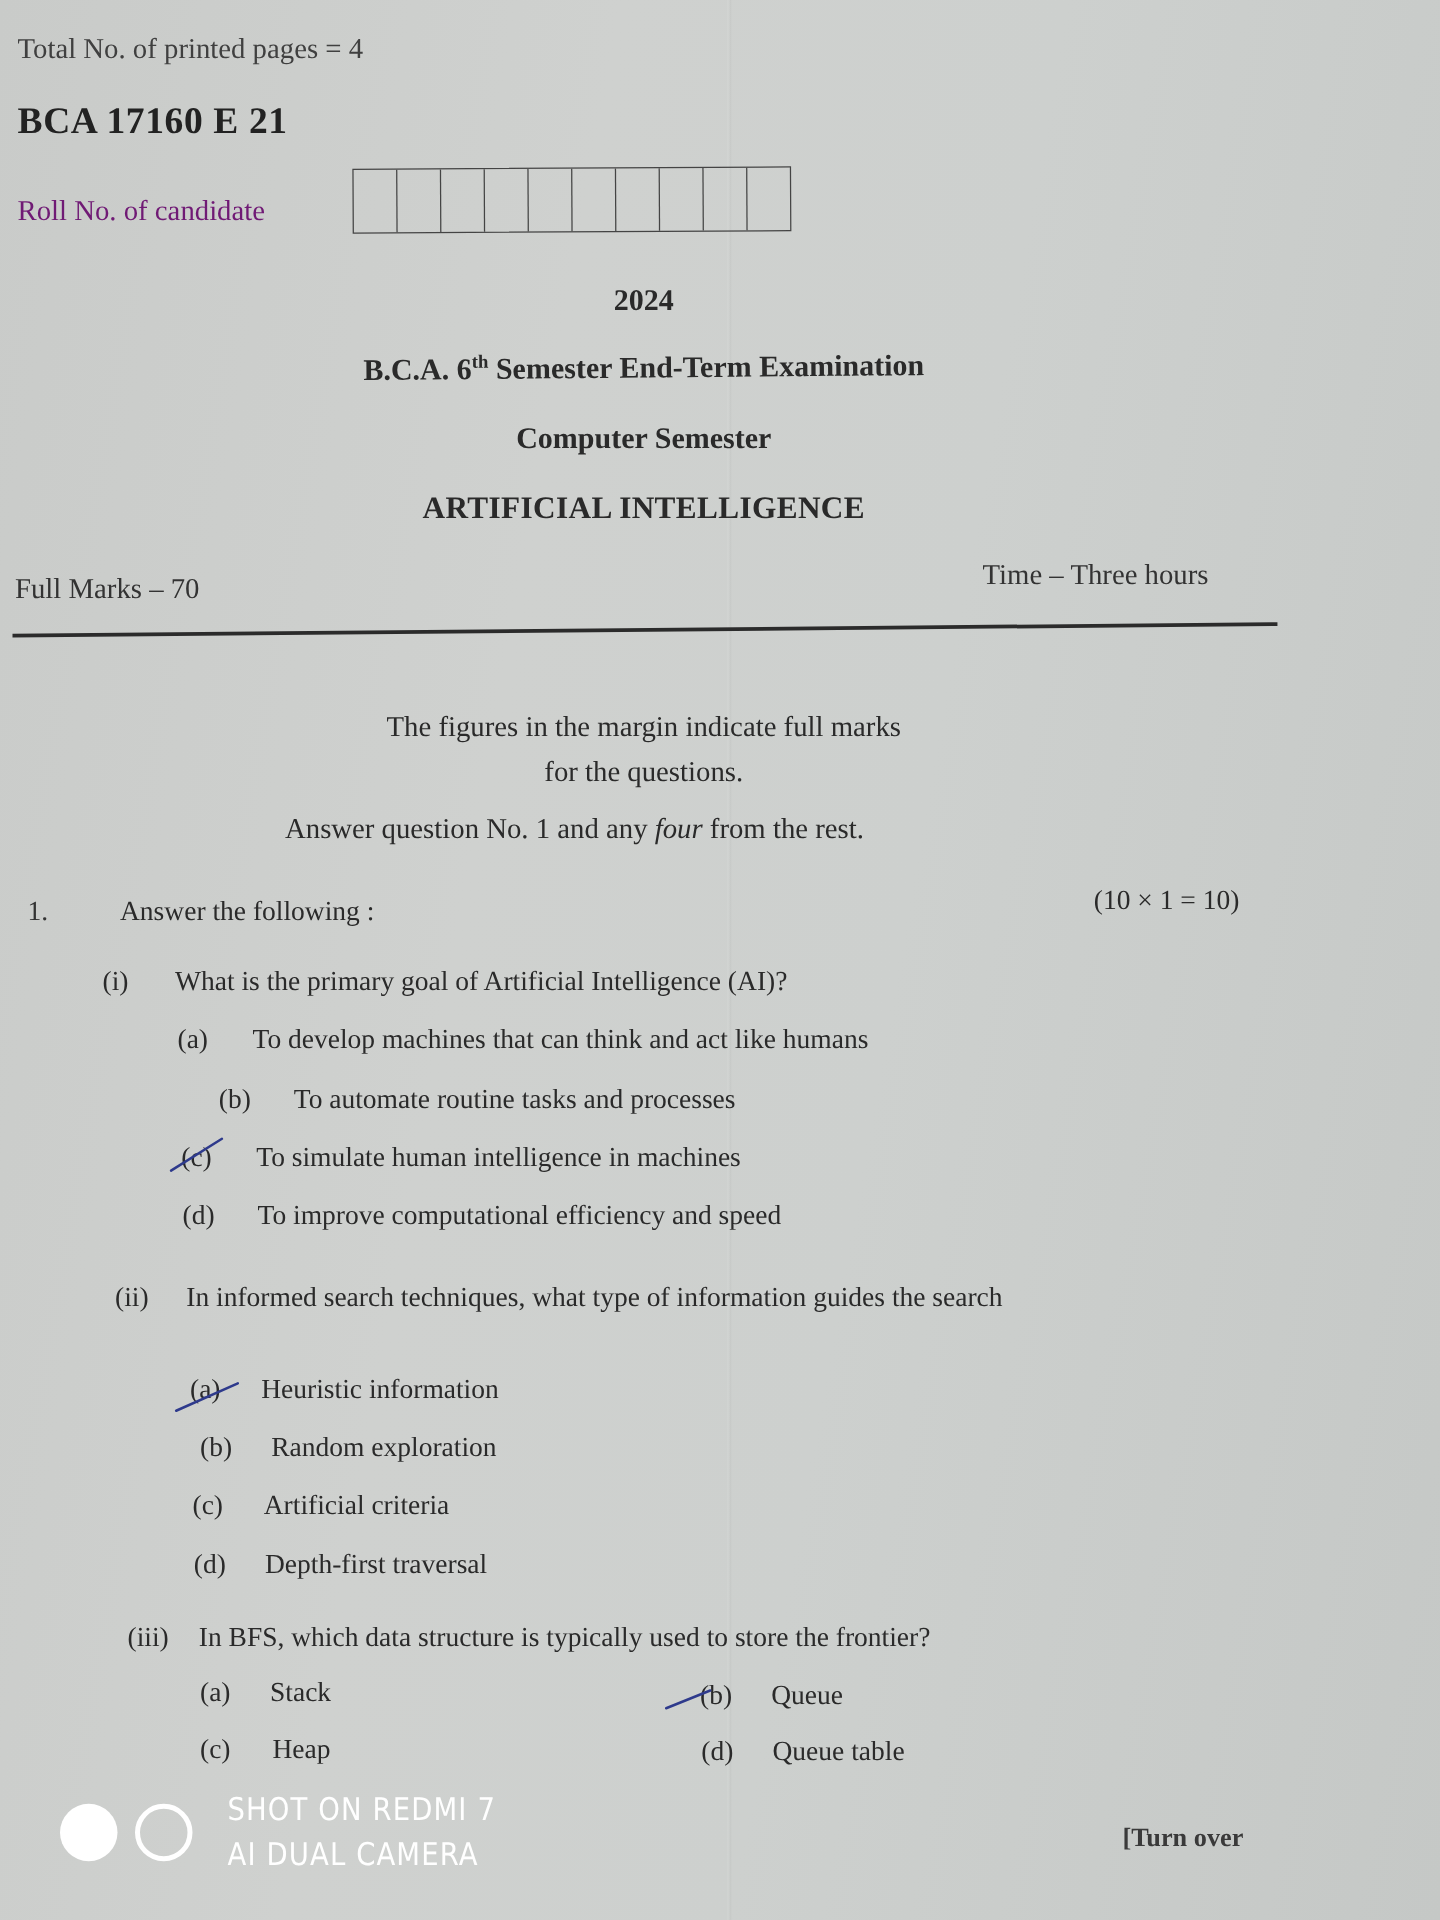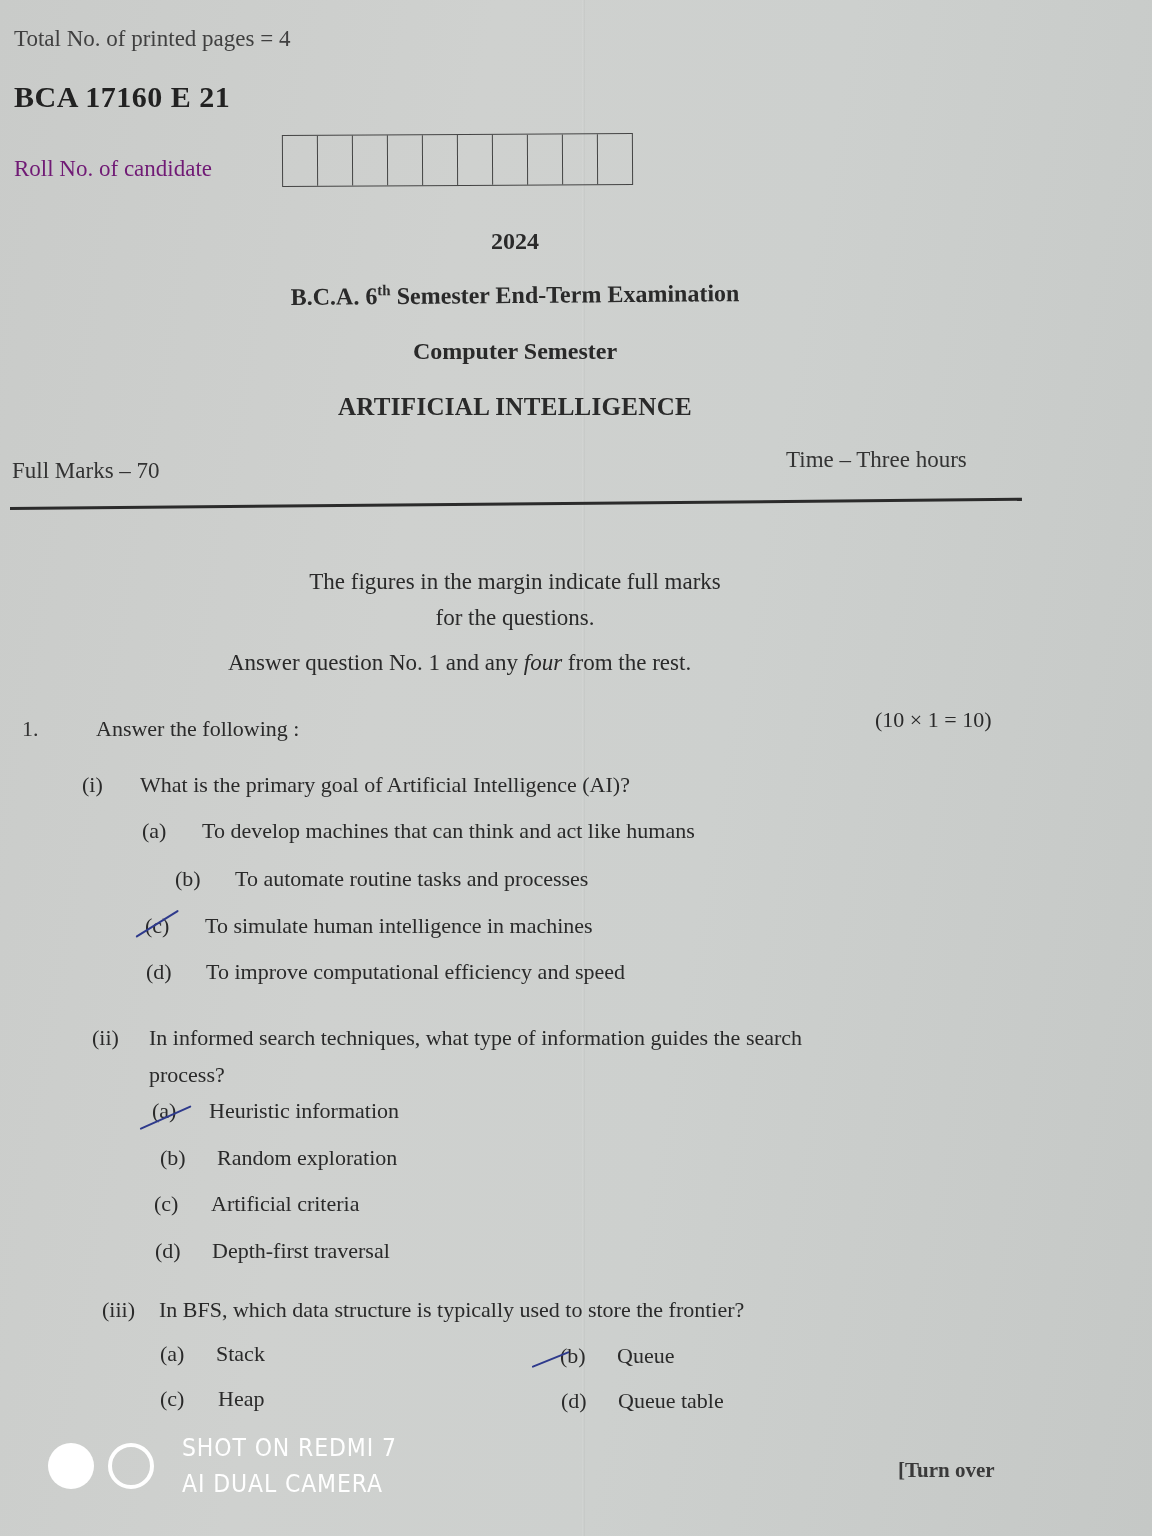--- a/index.html
+++ b/index.html
@@ -111,21 +111,20 @@
   <span class="sub-label" style="width:58px;">(i)</span><span>What is the primary goal of Artificial Intelligence (AI)?</span>
 </div>
 <div class="abs opt" style="left:142px; top:818px;"><span class="opt-label">(a)</span><span>To develop machines that can think and act like humans</span></div>
 <div class="abs opt" style="left:143px; top:866px;margin-left:32px;"><span class="opt-label">(b)</span><span>To automate routine tasks and processes</span></div>
 <div class="abs opt" style="left:145px; top:913px;"><span class="opt-label">(c)</span><span>To simulate human intelligence in machines</span></div>
 <div class="tick" style="left:136px; top:936px; width:50px; transform:rotate(-32deg);"></div>
 <div class="abs opt" style="left:146px; top:959px;"><span class="opt-label">(d)</span><span>To improve computational efficiency and speed</span></div>
 
 <div class="abs sub-q" style="left:92px; top:1019px; line-height:37px;">
   <div><span class="sub-label" style="width:57px;">(ii)</span><span>In informed search techniques, what type of information guides the search</span></div>
-  <div style="padding-left:57px;">process?</div>
 </div>
 <div class="abs opt" style="left:152px; top:1098px;"><span class="opt-label" style="width:57px;">(a)</span><span>Heuristic information</span></div>
 <div class="tick" style="left:140px; top:1128px; width:56px; transform:rotate(-24deg);"></div>
 <div class="abs opt" style="left:160px; top:1145px;"><span class="opt-label" style="width:57px;">(b)</span><span>Random exploration</span></div>
 <div class="abs opt" style="left:154px; top:1191px;"><span class="opt-label" style="width:57px;">(c)</span><span>Artificial criteria</span></div>
 <div class="abs opt" style="left:155px; top:1238px;"><span class="opt-label" style="width:57px;">(d)</span><span>Depth-first traversal</span></div>
 
 <div class="abs sub-q" style="left:102px; top:1297px;">
   <span class="sub-label" style="width:57px;">(iii)</span><span>In BFS, which data structure is typically used to store the frontier?</span>
 </div>

